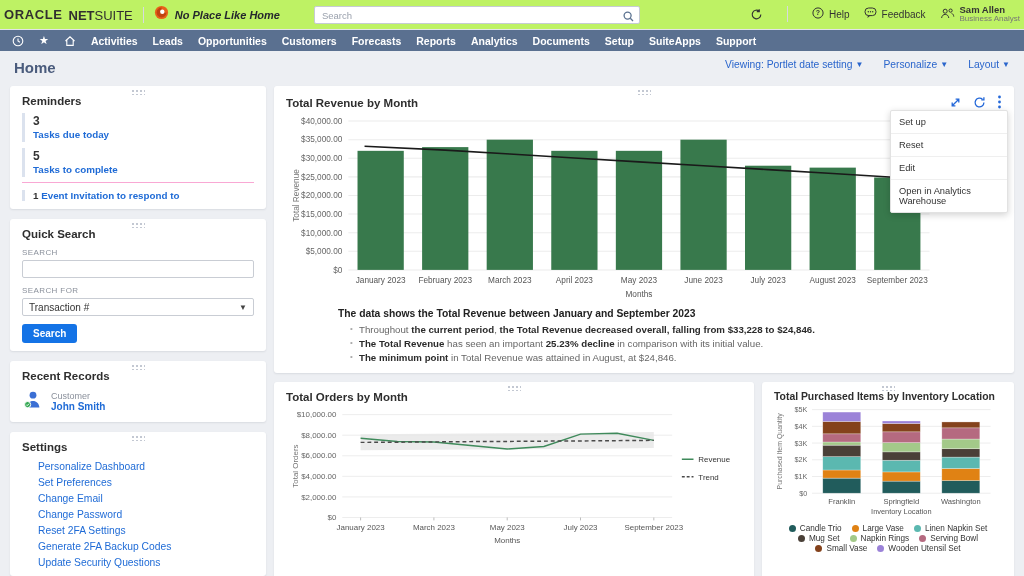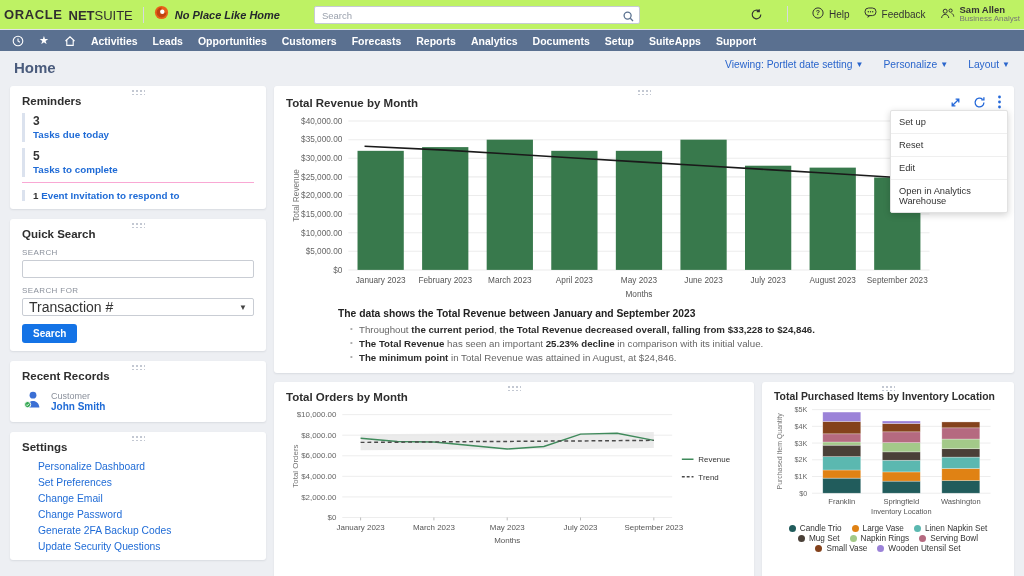--- a/index.html
+++ b/index.html
@@ -54,21 +54,21 @@
   .rem-footer { border-top:1px solid #f9a8d4; margin-top:5px; padding-top:7px; }
   .rem-footer .inner { border-left:3px solid #dbe2ee; padding-left:8px; font-size:9.8px;
     font-weight:700; color:#1f6bd6; cursor:pointer; }
   .rem-footer .cnt { color:#333; }
   
   .qs-label { font-size:8px; color:#8a909b; letter-spacing:.4px; margin-top:8px; }
   .qs-input { width:100%; height:18px; border:1px solid #c9cdd4; border-radius:2px; margin-top:3px;
     font-size:9.5px; padding:0 5px; outline:none; }
   .qs-select { width:100%; height:18px; border:1px solid #c9cdd4; border-radius:2px; margin-top:3px;
     display:flex; align-items:center; justify-content:space-between; padding:0 6px; cursor:pointer; }
-  .qs-select .val { font-size:14px; color:#333; }
+  .qs-select .val { font-size:10px; color:#333; }
   .qs-btn { margin-top:8px; background:#1473e6; color:#fff; border:none; border-radius:3px;
     font-size:10px; font-weight:700; padding:4px 11px; cursor:pointer; font-family:inherit; }
   
   .rec-row { display:flex; align-items:center; gap:8px; margin-top:7px; }
   .rec-type { font-size:9px; color:#8a909b; }
   .rec-name { font-size:10px; font-weight:700; color:#1f6bd6; cursor:pointer; }
   
   .set-link { font-size:10.3px; color:#1f6bd6; margin-top:5px; cursor:pointer;padding-left:16px; }
   .settings .set-link:first-of-type { margin-top:8px; }
   
@@ -272,20 +272,21 @@
     </div>
 
     <div class="portlet settings">
       <div class="drag-handle"></div>
       <div class="portlet-title">Settings</div>
       <div id="settings-links">
           <div class="set-link">Personalize Dashboard</div>
           <div class="set-link">Set Preferences</div>
           <div class="set-link">Change Email</div>
           <div class="set-link">Change Password</div>
+          <div class="set-link">Reset 2FA Settings</div>
           <div class="set-link">Generate 2FA Backup Codes</div>
           <div class="set-link">Update Security Questions</div>
         </div>
     </div>
   </div>
 
   <div class="right-col">
 
     <div class="portlet">
       <div class="drag-handle"></div>

